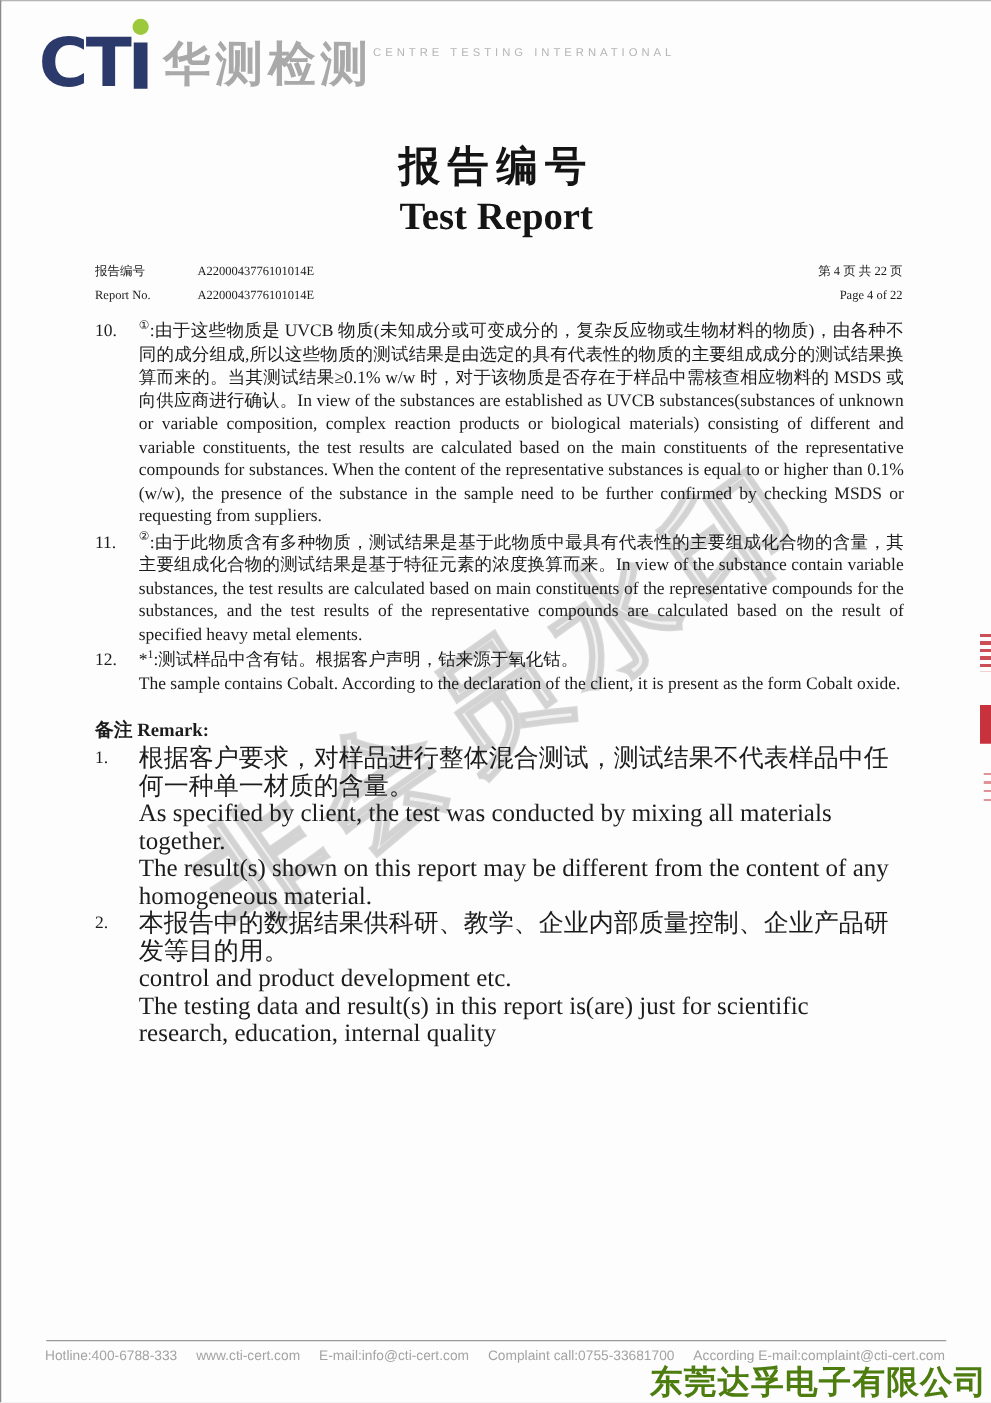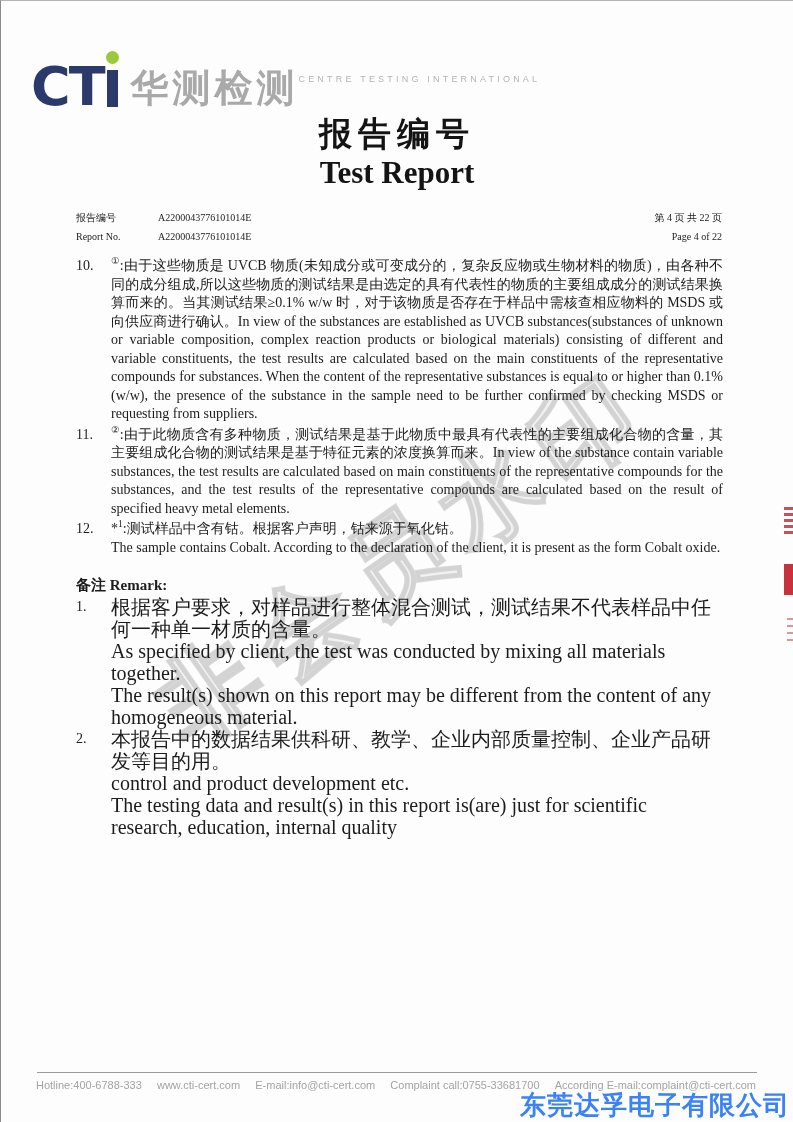--- a/index.html
+++ b/index.html
@@ -9,21 +9,21 @@
     margin:0 auto;
     background:#fdfdfd;
     border-left:1px solid #8a8a8a;
     border-top:1px solid #b5b5b5;
     overflow:hidden;
     font-family:"Liberation Serif","DejaVu Serif",serif;
     color:#1c1c1c;
     box-sizing:border-box;
   }
   
-  .logo{position:absolute;top:30px;left:30px;display:flex;align-items:flex-end;gap:12px;z-index:1;margin-top:36px;}
+  .logo{position:absolute;top:30px;left:30px;display:flex;align-items:center;gap:12px;z-index:1;}
   .cti{font-family:"DejaVu Sans","Liberation Sans",sans-serif;font-weight:bold;font-size:54px;line-height:40px;color:#2b3a6b;letter-spacing:-2px;display:flex;align-items:flex-end;}
   .cti-ibar{display:inline-block;width:11px;height:37px;background:#2b3a6b;margin-left:4px;position:relative;}
   .cti-dot{position:absolute;top:-19px;left:-1px;width:13px;height:13px;border-radius:50%;background:#9cc83c;}
   .logo-right{display:flex;flex-direction:row;padding-bottom:0;}
   .logo-cn{font-family:"DejaVu Sans","Liberation Sans",sans-serif;font-size:38px;line-height:38px;color:#a9a9a9;letter-spacing:4px;font-weight:600;}
   .logo-sub{font-family:"Liberation Sans","DejaVu Sans",sans-serif;font-size:9px;letter-spacing:3.2px;color:#b4b4b4;margin-top:5px;}
   
   .title-block{position:absolute;top:112px;left:0;width:100%;text-align:center;z-index:1;}
   .title-cn{font-size:33px;font-weight:bold;letter-spacing:6px;line-height:42px;color:#141414;}
   .title-en{font-size:31px;font-weight:bold;line-height:36px;color:#141414;}
@@ -56,21 +56,21 @@
     z-index:0;pointer-events:none;
   }
   
   .redfrag-a{position:absolute;right:0;top:506px;width:9px;height:30px;background:repeating-linear-gradient(180deg,#c2303a 0 3px,rgba(0,0,0,0) 3px 6px);opacity:.85;z-index:2;}
   .redfrag-b{position:absolute;right:0;top:563px;width:9px;height:31px;background:#c8323c;z-index:2;}
   .redfrag-c{position:absolute;right:0;top:617px;width:6px;height:24px;background:repeating-linear-gradient(180deg,rgba(200,60,70,.55) 0 2px,rgba(0,0,0,0) 2px 7px);z-index:2;}
   
   .footer{position:absolute;left:0;right:0;top:1071px;z-index:1;}
   .footer-rule{margin:0 36px;border-top:1px solid #9a9a9a;}
   .footer-items{display:flex;justify-content:space-between;margin:6px 37px 0 35px;font-family:"Liberation Sans","DejaVu Sans",sans-serif;font-size:11px;color:#a3a3a3;}
-  .stamp{position:absolute;top:1087px;right:3px;font-family:"Liberation Sans","DejaVu Sans",sans-serif;font-weight:bold;font-size:26px;letter-spacing:1px;color:#3b82f6;z-index:3;white-space:nowrap;}
+  .stamp{position:absolute;top:1087px;right:3px;font-family:"Liberation Sans","DejaVu Sans",sans-serif;font-weight:bold;font-size:26px;letter-spacing:1px;color:#4d7c0f;z-index:3;white-space:nowrap;}
 </style>
 </head>
 <body>
 
 <div class="page">
 
   <div class="watermark">非会员水印</div>
 
   <div class="logo">
     <div class="cti">

